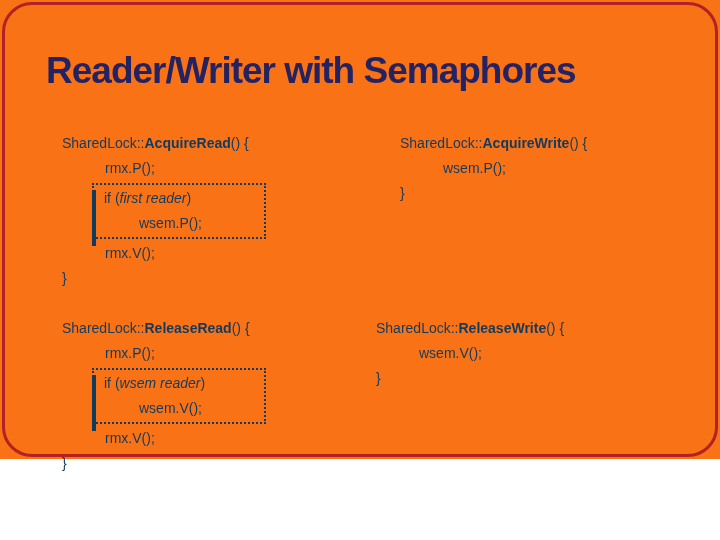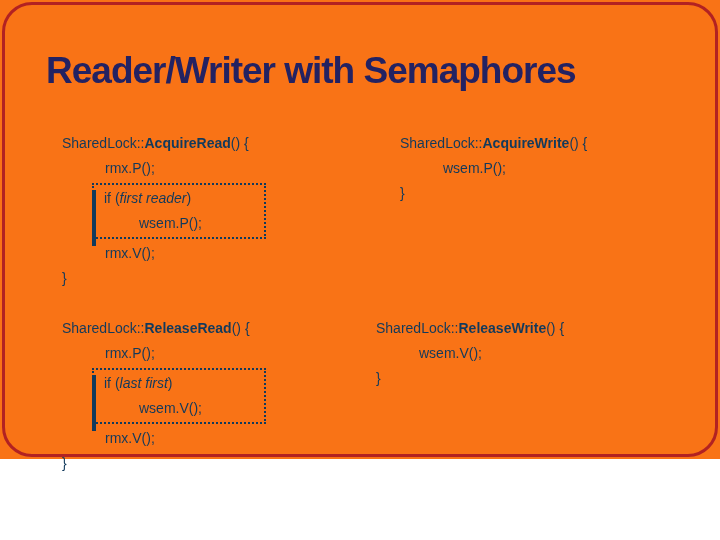--- a/index.html
+++ b/index.html
@@ -68,21 +68,21 @@
     <div class="code-line"><span>SharedLock::</span><b>AcquireWrite</b><span>() {</span></div>
     <div class="code-line ind">wsem.P();</div>
     <div class="code-line">}</div>
   </div>
 
   <div class="code-block blk-3">
     <div class="code-line"><span>SharedLock::</span><b>ReleaseRead</b><span>() {</span></div>
     <div class="code-line ind">rmx.P();</div>
     <div class="highlight-box">
       <span class="accent-bar"></span>
-      <div class="code-line"><span>if (</span><i>last first</i><span>)</span></div>
+      <div class="code-line"><span>if (</span><i>wsem reader</i><span>)</span></div>
       <div class="code-line ind2">wsem.V();</div>
     </div>
     <div class="code-line ind">rmx.V();</div>
     <div class="code-line">}</div>
   </div>
 
   <div class="code-block blk-4">
     <div class="code-line"><span>SharedLock::</span><b>ReleaseWrite</b><span>() {</span></div>
     <div class="code-line ind">wsem.V();</div>
     <div class="code-line">}</div>

